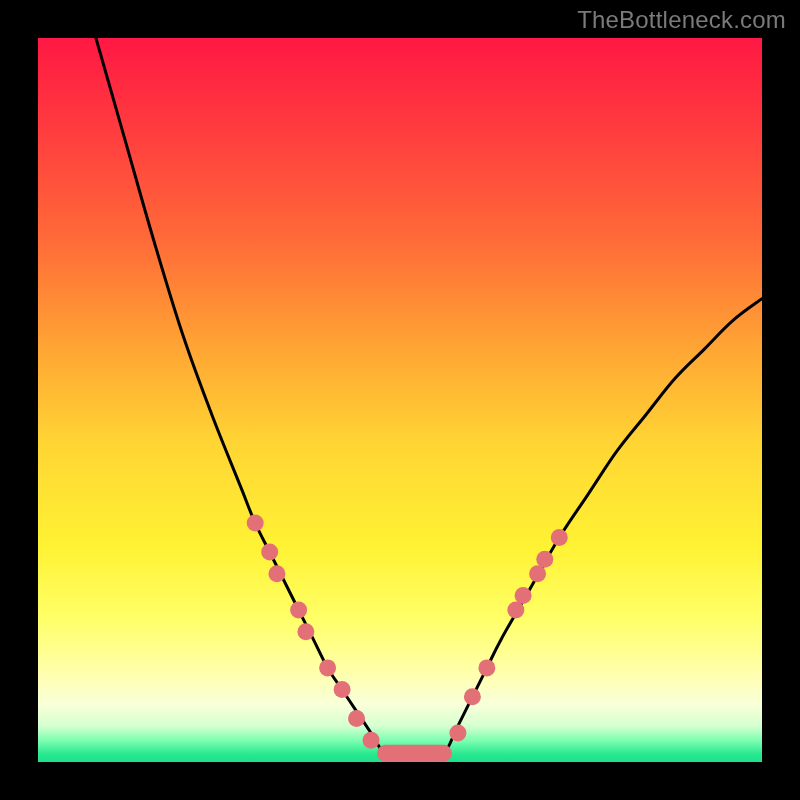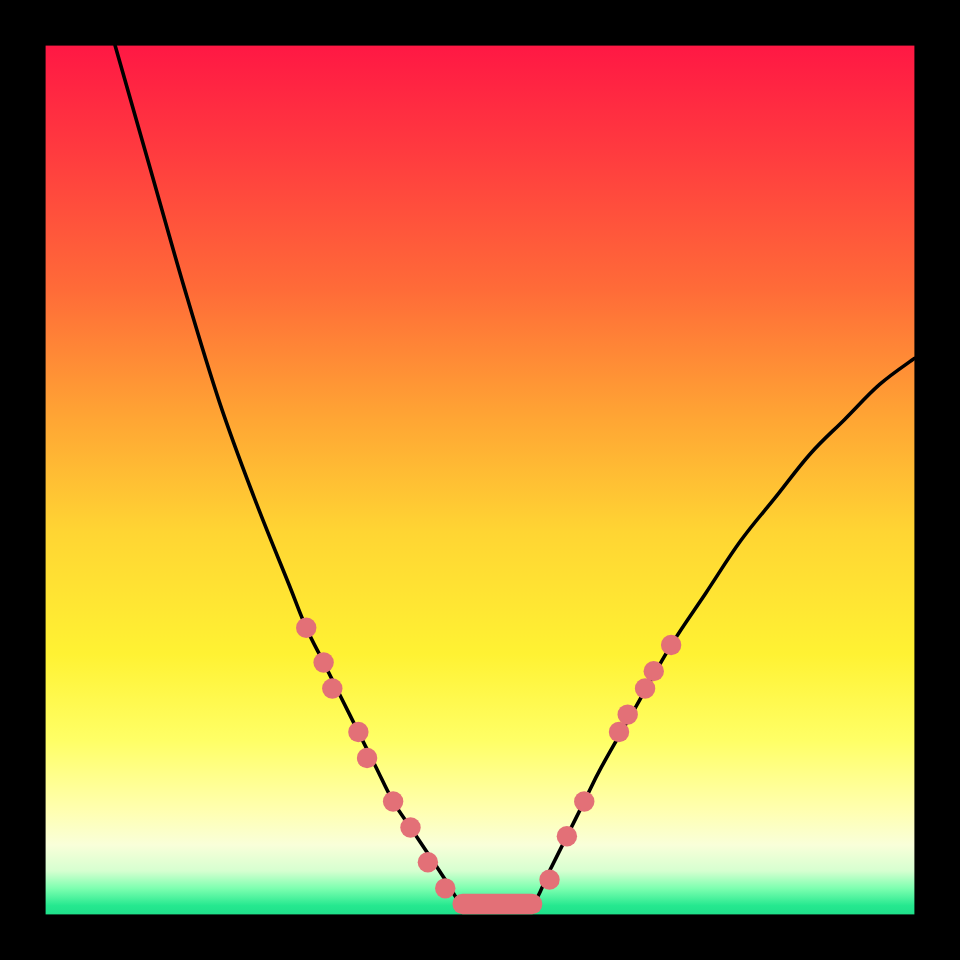--- a/index.html
+++ b/index.html
@@ -56,20 +56,21 @@
     top: 0;
     width: 724px;
     height: 724px;
     overflow: visible;
   }
 </style>
 </head>
 <body>
 
 <div class="frame">
+  <div class="watermark">TheBottleneck.com</div>
   <div class="plot">
     <svg class="curve" viewBox="0 0 724 724">
       <g id="lines">
           <path d="M 57.92 0.00 C 63.13 18.24, 76.45 64.87, 86.88 101.36 C 97.31 137.85, 105.41 167.53, 115.84 202.72 C 126.27 237.91, 134.37 265.56, 144.80 296.84 C 155.23 328.12, 163.33 349.11, 173.76 376.48 C 184.19 403.85, 194.90 429.33, 202.72 448.88 C 210.54 468.43, 211.99 473.35, 217.20 485.08 C 222.41 496.81, 226.47 503.61, 231.68 514.04 C 236.89 524.47, 240.95 532.57, 246.16 543.00 C 251.37 553.43, 255.43 561.53, 260.64 571.96 C 265.85 582.39, 269.91 590.49, 275.12 600.92 C 280.33 611.35, 284.39 620.76, 289.60 629.88 C 294.81 639.00, 298.87 643.78, 304.08 651.60 C 309.29 659.42, 313.35 665.50, 318.56 673.32 C 323.77 681.14, 327.83 687.22, 333.04 695.04 C 338.25 702.86, 342.31 712.59, 347.52 716.76 C 352.73 720.93, 356.79 717.95, 362.00 718.21 C 367.21 718.47, 371.27 718.21, 376.48 718.21 C 381.69 718.21, 385.75 718.47, 390.96 718.21 C 396.17 717.95, 400.23 722.23, 405.44 716.76 C 410.65 711.29, 414.71 698.23, 419.92 687.80 C 425.13 677.37, 429.19 669.27, 434.40 658.84 C 439.61 648.41, 443.67 640.31, 448.88 629.88 C 454.09 619.45, 455.54 615.26, 463.36 600.92 C 471.18 586.58, 481.89 568.48, 492.32 550.24 C 502.75 532.00, 510.85 516.50, 521.28 499.56 C 531.71 482.62, 539.81 471.76, 550.24 456.12 C 560.67 440.48, 568.77 427.02, 579.20 412.68 C 589.63 398.34, 597.73 389.51, 608.16 376.48 C 618.59 363.45, 626.69 352.01, 637.12 340.28 C 647.55 328.55, 655.65 321.75, 666.08 311.32 C 676.51 300.89, 684.61 291.48, 695.04 282.36 C 705.47 273.24, 718.79 264.55, 724.00 260.64" fill="none" stroke="#000000" stroke-width="3" stroke-linecap="round" stroke-linejoin="round"></path>
         </g>
       <g id="dots">
           <line x1="347.52" x2="405.44000000000005" y1="715.312" y2="715.312" stroke="#e37077" stroke-width="17" stroke-linecap="round"></line>
           <circle cx="217.20" cy="485.08" r="8.5" fill="#e37077"></circle>
           <circle cx="231.68" cy="514.04" r="8.5" fill="#e37077"></circle>
           <circle cx="238.92" cy="535.76" r="8.5" fill="#e37077"></circle>

